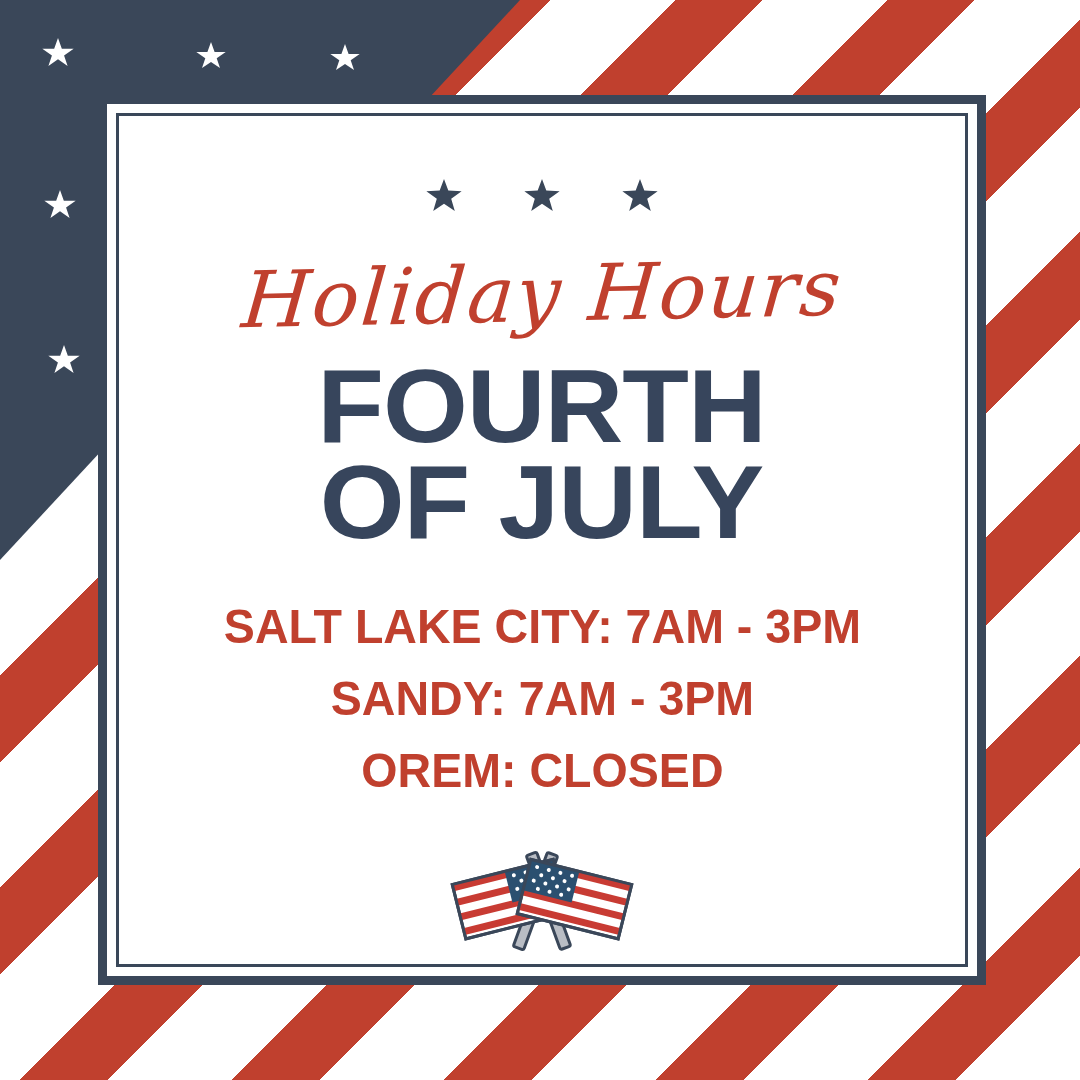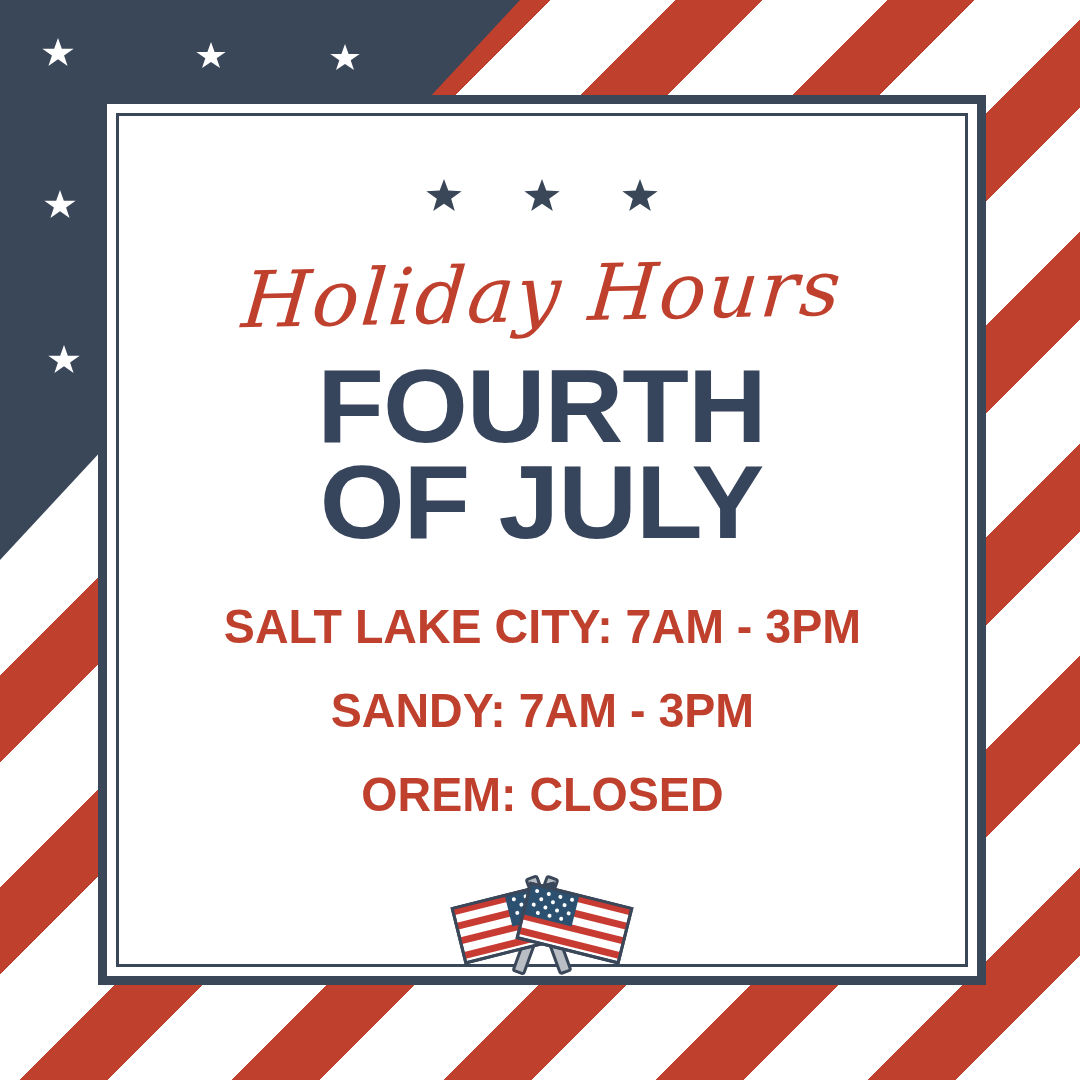--- a/index.html
+++ b/index.html
@@ -126,21 +126,21 @@
 
   .headline-line {
     display: block;
   }
 
   
   .hours {
     margin-top: 52px;
     display: flex;
     flex-direction: column;
-    gap: 36px;
+    gap: 24px;
   }
 
   .hours-line {
     font-family: "Liberation Sans", sans-serif;
     font-weight: 700;
     font-size: 48px;
     line-height: 1;
     color: #c0402e;
     letter-spacing: 0px;
     transform: scaleX(0.97);

